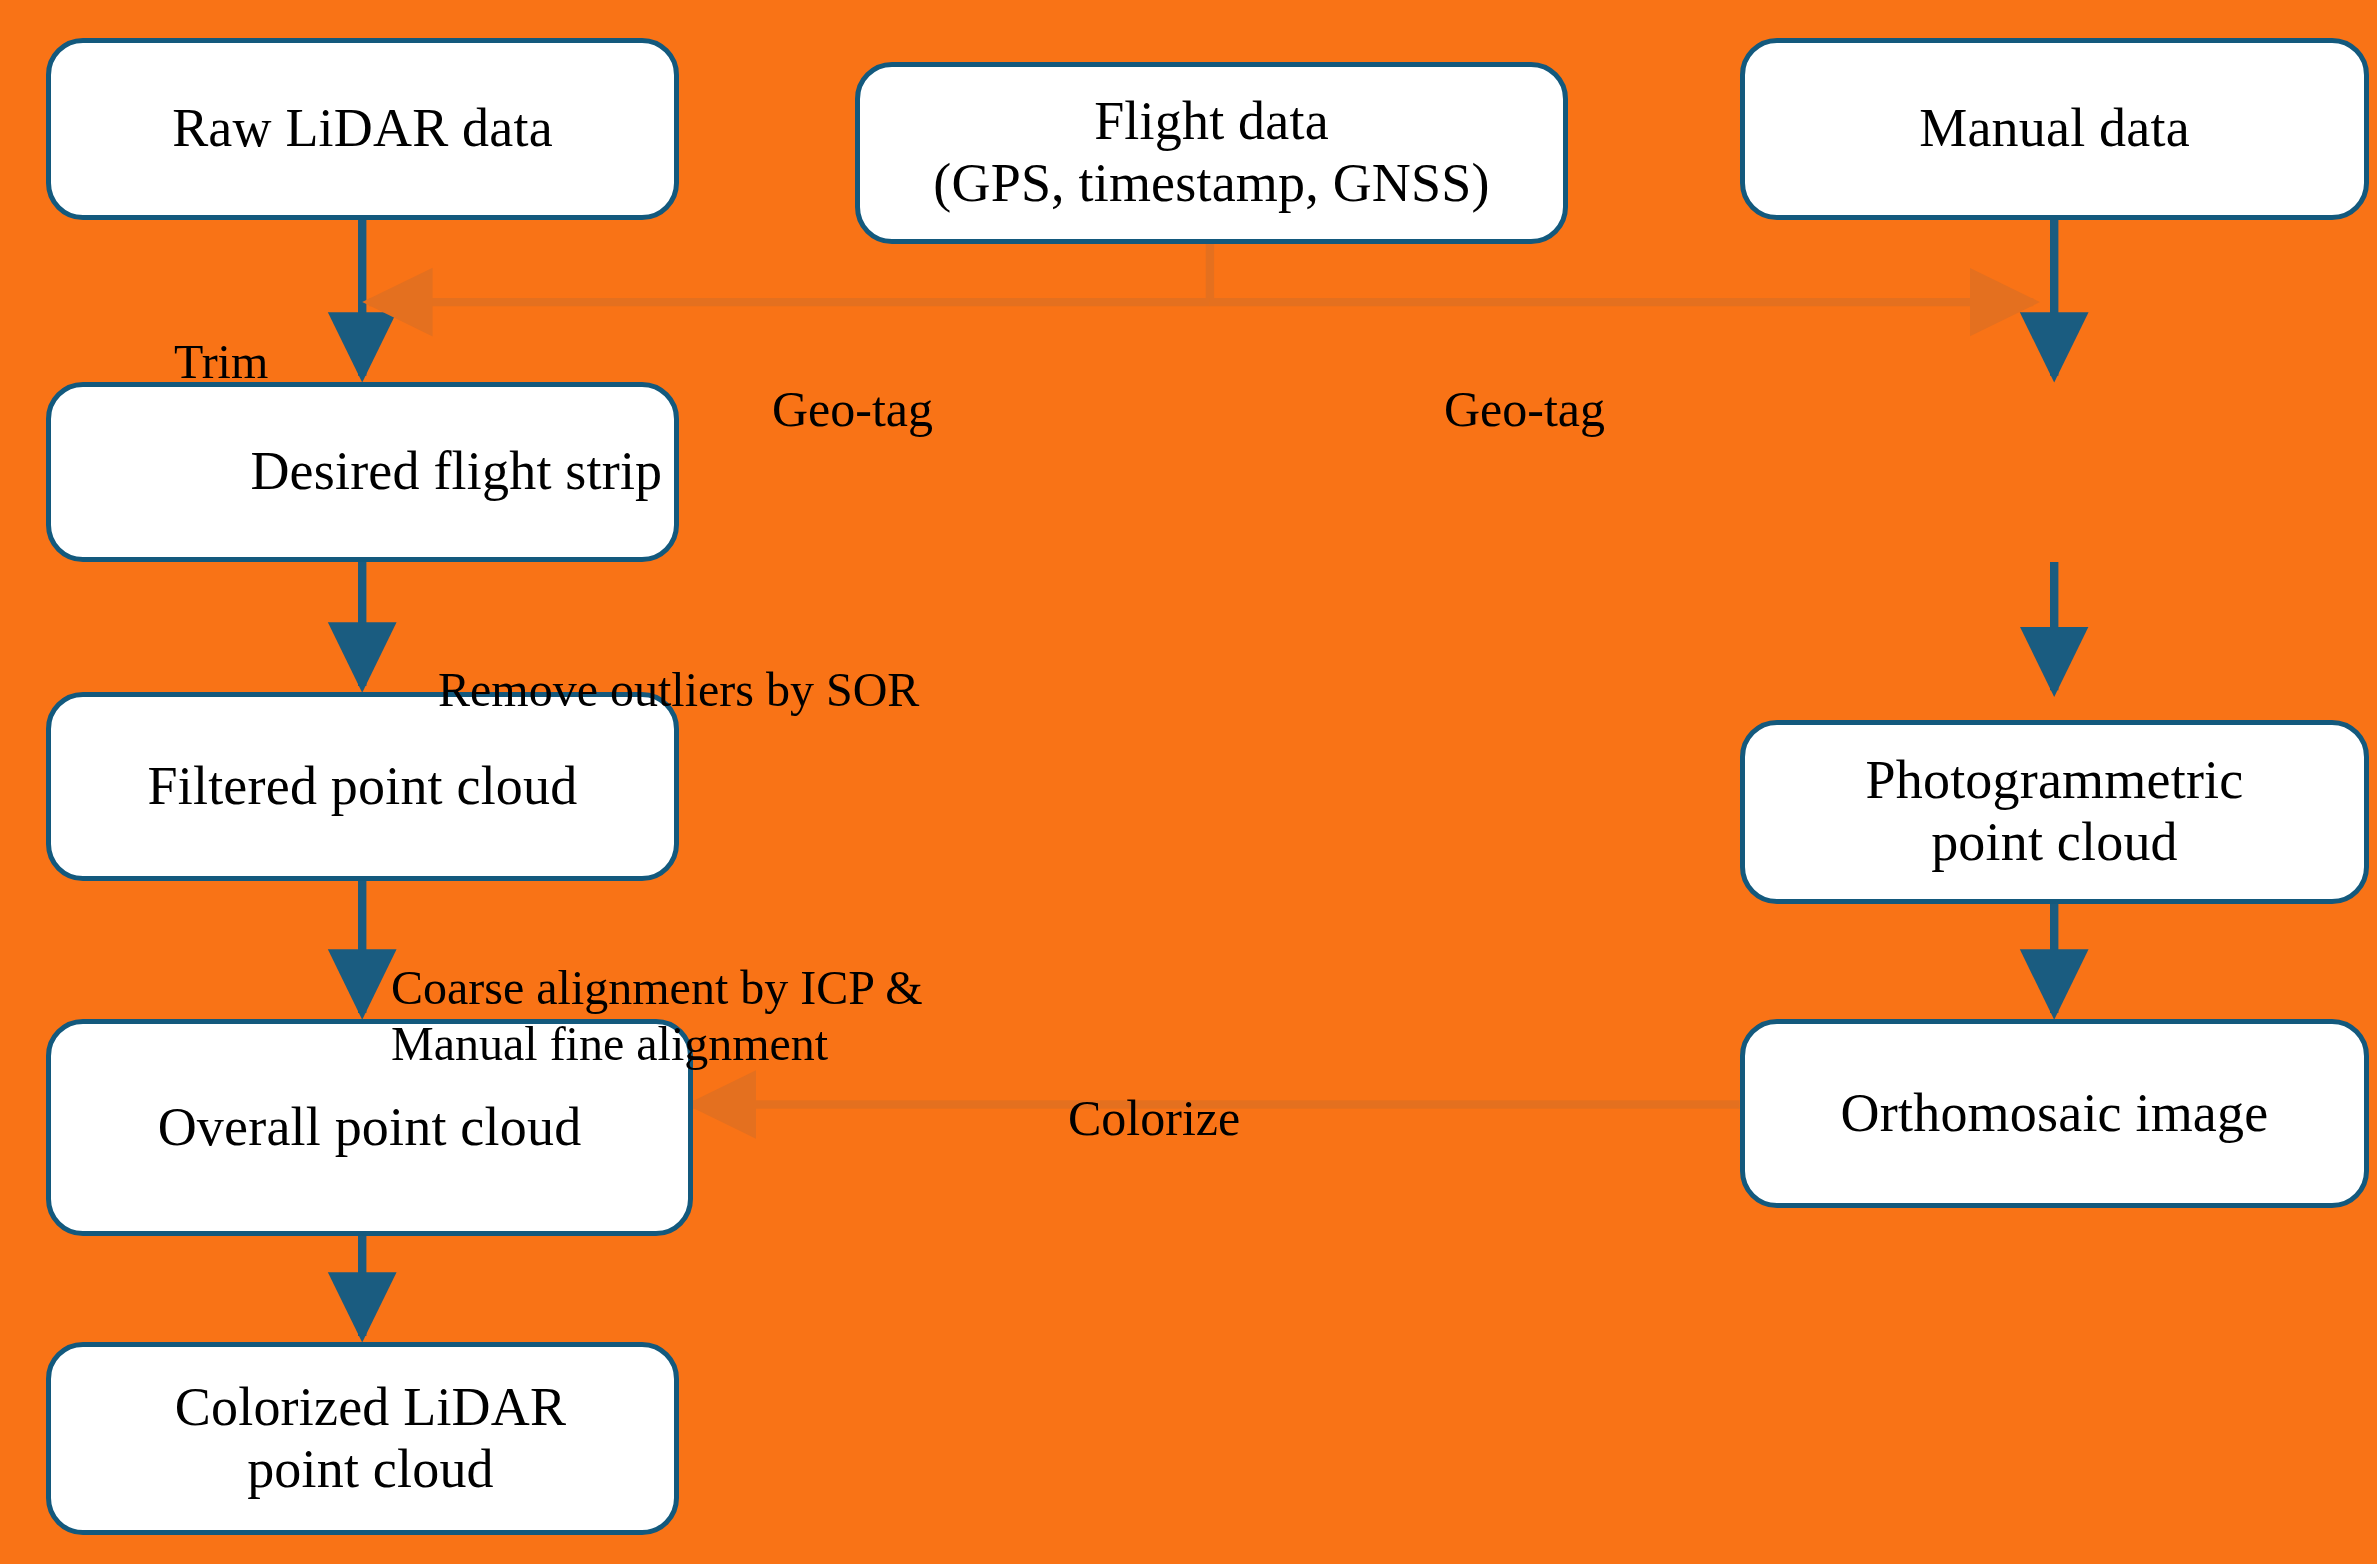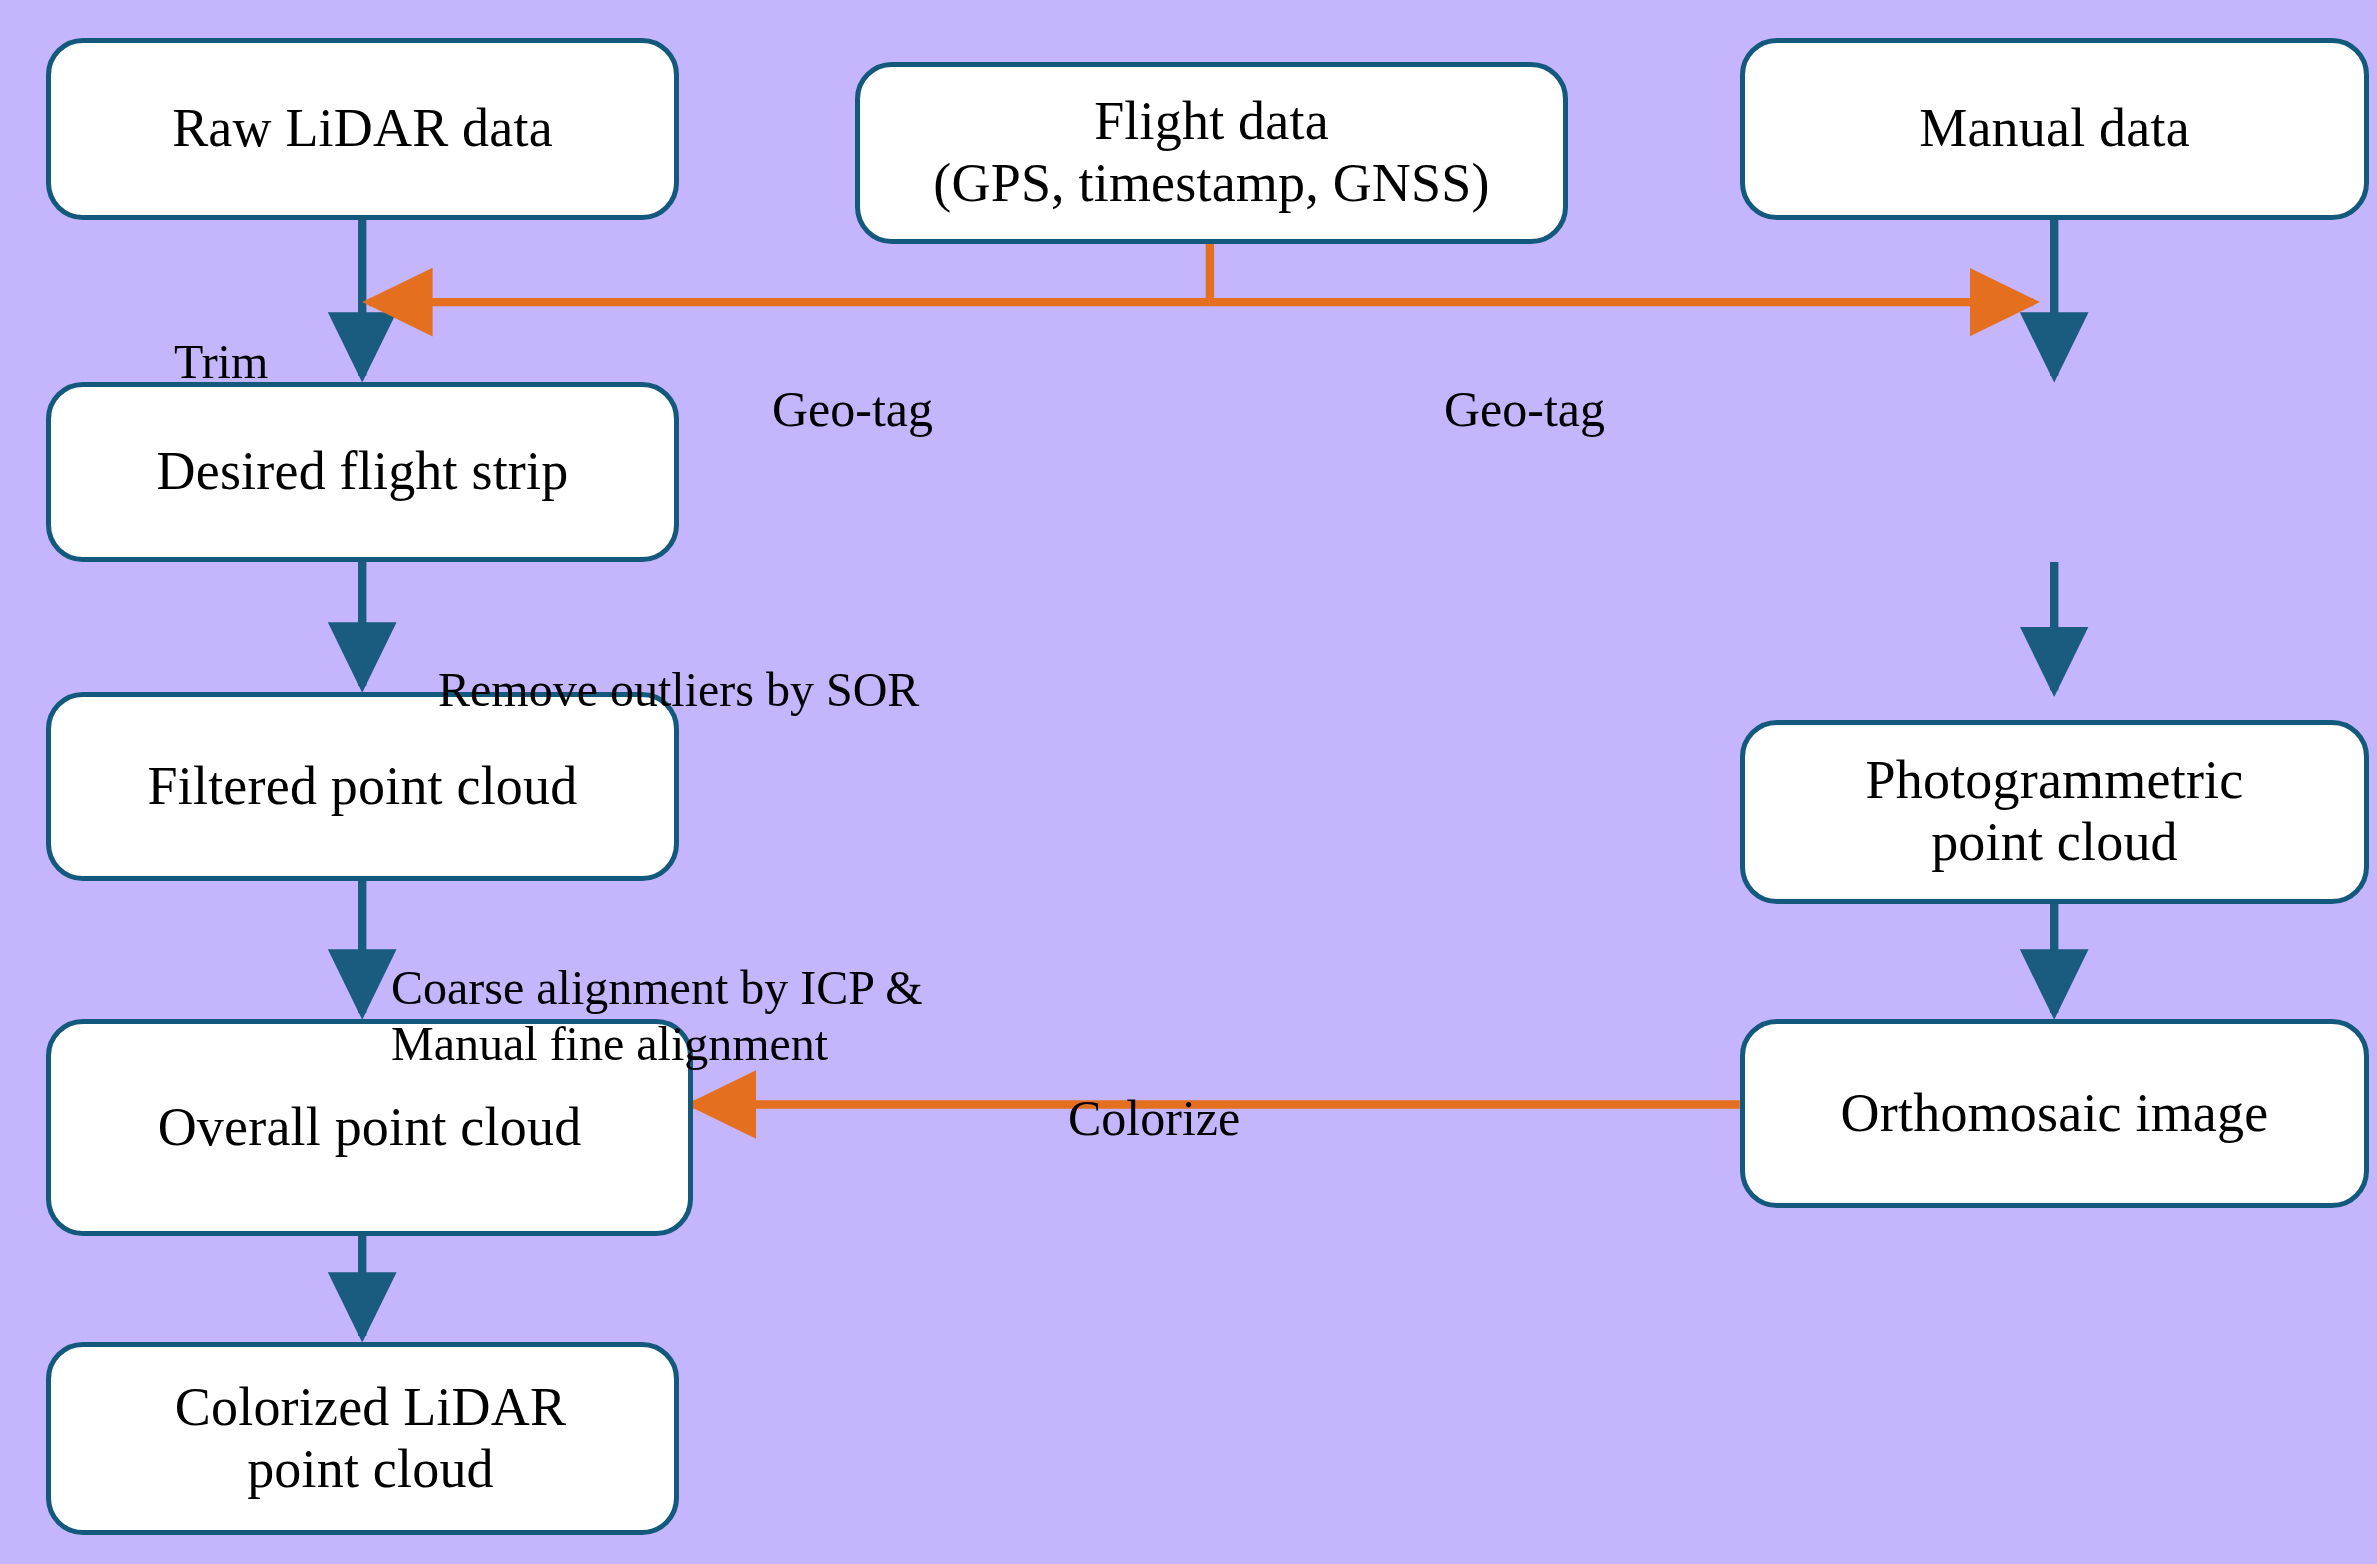--- a/index.html
+++ b/index.html
@@ -4,21 +4,21 @@
 <style>
   html, body {
     margin: 0;
     padding: 0;
     background: #ffffff;
   }
   #stage {
     position: relative;
     width: 2377px;
     height: 1565px;
-    background: #c4b5fd;
+    background: #f97316;
     overflow: hidden;
     font-family: "Liberation Serif", "DejaVu Serif", serif;
   }
   .node {
     position: absolute;
     box-sizing: border-box;
     border: 5.9px solid #13597D;
     border-radius: 37px;
     background: #ffffff;
     display: flex;
@@ -100,21 +100,21 @@
 
   <div class="node" style="left:855px; top:38px; width:713px; height:182px;margin-top:24px;">
     <span class="node-label">Flight data
 (GPS, timestamp, GNSS)</span>
   </div>
 
   <div class="node" style="left:1740px; top:38px; width:629px; height:182px;">
     <span class="node-label">Manual data</span>
   </div>
 
-  <div class="node" style="left:46px; top:382px; width:633px; height:180px;">
+  <div class="node" style="left:46px; top:382px; width:633px; height:180px;justify-content:flex-end;">
     <span class="node-label">Desired flight strip</span>
   </div>
 
 
   <div class="node" style="left:46px; top:692px; width:633px; height:189px;">
     <span class="node-label">Filtered point cloud</span>
   </div>
 
   <div class="node" style="left:1740px; top:696px; width:629px; height:184px;margin-top:24px;">
     <span class="node-label">Photogrammetric

